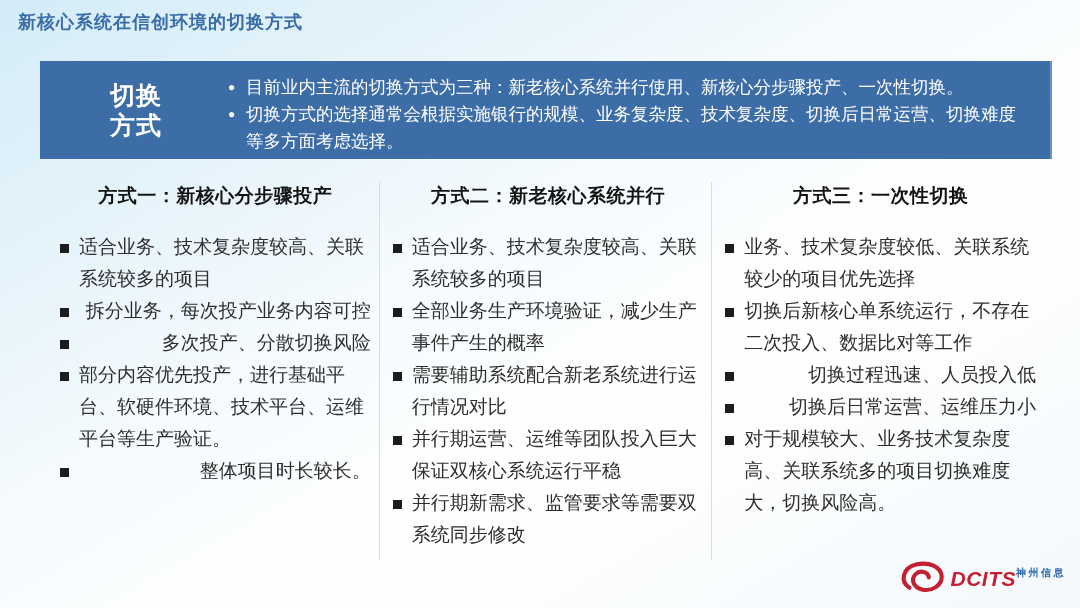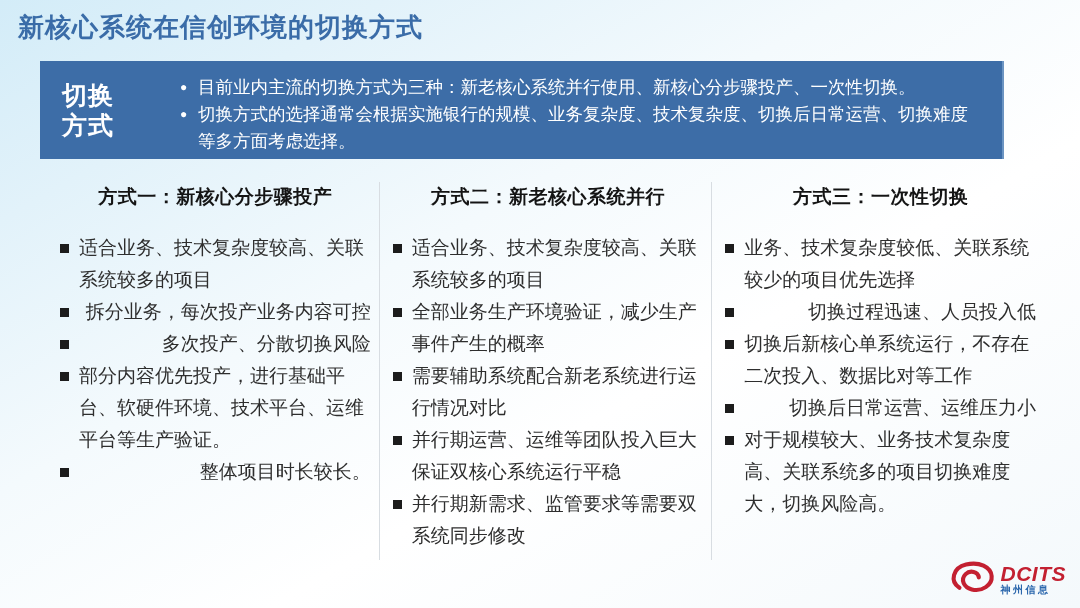--- a/index.html
+++ b/index.html
@@ -7,61 +7,63 @@
     width:1080px;height:608px;overflow:hidden;
     font-family:"Liberation Sans",sans-serif;
   }
   .slide{
     position:relative;width:1080px;height:608px;
     background:linear-gradient(150deg,#d3ecf8 0%,#e2f2fa 18%,#f4fafd 40%,#ffffff 62%,#f4f9fc 100%);
   }
   
   .page-title{
     position:absolute;left:18px;top:10px;
-    font-size:26px;font-weight:bold;color:#3a6ca8;letter-spacing:1px;
+    font-size:18px;font-weight:bold;color:#3a6ca8;letter-spacing:1px;
   }
   
   .banner{
     position:absolute;left:40px;top:61px;width:964px;height:98px;
     background:#3d6da7;display:flex;align-items:stretch;
     box-shadow:inset -2px 0 0 #6b94c2;
+    padding-left:48px;
   }
   .banner-label{
     width:118px;padding-left:22px;display:flex;flex-direction:column;
     justify-content:center;color:#ffffff;font-weight:bold;
     font-size:25px;line-height:1.2;letter-spacing:1px;
   }
   .banner-bullets{
     flex:1;padding:13px 26px 10px 0;color:#ffffff;
     font-size:17.5px;line-height:27px;
   }
   .b-item{display:flex;}
   .b-item .dot{flex:none;width:18px;font-size:12px;line-height:27px;}
   
   .columns{
     position:absolute;left:40px;top:182px;width:1004px;height:378px;
     display:flex;
+    font-family:Liberation Mono, monospace;
   }
   .col{flex:1;padding:0 8px 0 20px;box-sizing:border-box;}
   .col + .col{border-left:1px solid #d8dde2;padding-left:13px;}
   .col-header{
     text-align:center;font-size:19px;font-weight:bold;color:#141414;
     line-height:26px;margin:2px 0 22px 0;letter-spacing:0.5px;
   }
   .c-item{display:flex;font-size:19px;color:#2e2e2e;line-height:32px;justify-content:space-between;}
   .c-item .sq{
     flex:none;width:9px;height:9px;background:#1c1c1c;
     margin:12px 10px 0 0;
   }
   
   .logo{
     position:absolute;right:14px;bottom:8px;
     display:flex;align-items:center;gap:5px;
   }
-  .logo-text{display:flex;flex-direction:column;line-height:1.05;}
+  .logo-text{display:flex;flex-direction:row;line-height:1.05;}
   .logo-name{
     font-size:21px;font-weight:bold;font-style:italic;
     color:#c32031;letter-spacing:0.5px;
   }
   .logo-company{
     font-size:10px;font-weight:bold;color:#2a66ac;letter-spacing:2.5px;
   }
 </style>
 </head>
 <body>
@@ -138,25 +140,25 @@
     </div>
 
     <div class="col">
       <div class="col-header">方式三：一次性切换</div>
       <div class="c-item">
         <span class="sq"></span>
         <span>业务、技术复杂度较低、关联系统较少的项目优先选择</span>
       </div>
       <div class="c-item">
         <span class="sq"></span>
-        <span>切换过程迅速、人员投入低</span>
+        <span>切换后新核心单系统运行，不存在二次投入、数据比对等工作</span>
       </div>
       <div class="c-item">
         <span class="sq"></span>
-        <span>切换后新核心单系统运行，不存在二次投入、数据比对等工作</span>
+        <span>切换过程迅速、人员投入低</span>
       </div>
       <div class="c-item">
         <span class="sq"></span>
         <span>切换后日常运营、运维压力小</span>
       </div>
       <div class="c-item">
         <span class="sq"></span>
         <span>对于规模较大、业务技术复杂度高、关联系统多的项目切换难度大，切换风险高。</span>
       </div>
     </div>

